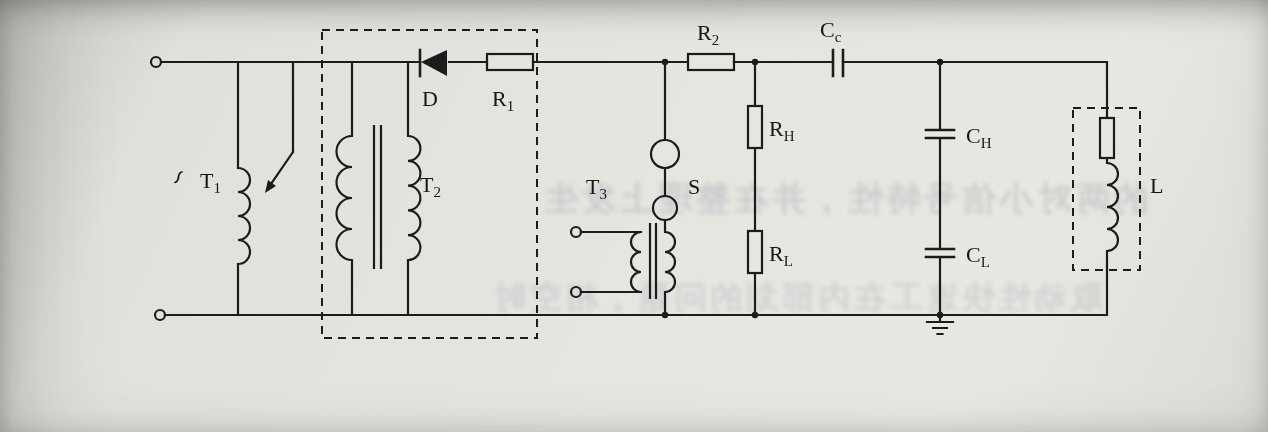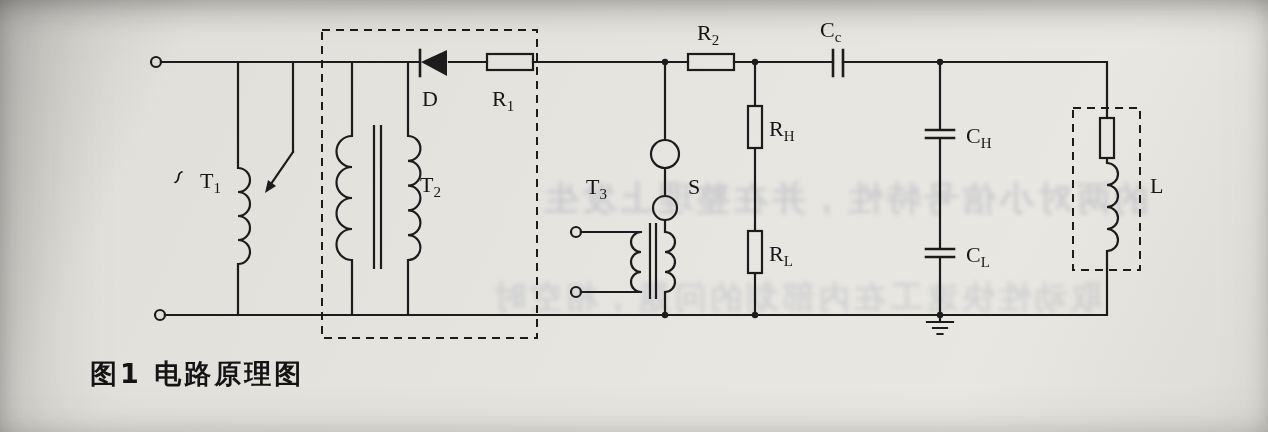--- a/index.html
+++ b/index.html
@@ -108,16 +108,15 @@
     <text class="lbl" x="586" y="194"><tspan>T</tspan><tspan class="sub" dy="5">3</tspan></text>
     <text class="lbl" x="688" y="194"><tspan>S</tspan></text>
     <text class="lbl" x="769" y="136"><tspan>R</tspan><tspan class="sub" dy="5">H</tspan></text>
     <text class="lbl" x="769" y="261"><tspan>R</tspan><tspan class="sub" dy="5">L</tspan></text>
     <text class="lbl" x="820" y="37"><tspan>C</tspan><tspan class="sub" dy="5">c</tspan></text>
     <text class="lbl" x="966" y="143"><tspan>C</tspan><tspan class="sub" dy="5">H</tspan></text>
     <text class="lbl" x="966" y="262"><tspan>C</tspan><tspan class="sub" dy="5">L</tspan></text>
     <text class="lbl" x="1150" y="193"><tspan>L</tspan></text>
   </svg>
 
-  <div class="caption">图1 电路原理图</div>
 
   <div class="vignette"></div>
 </div>
 
 </body></html>

